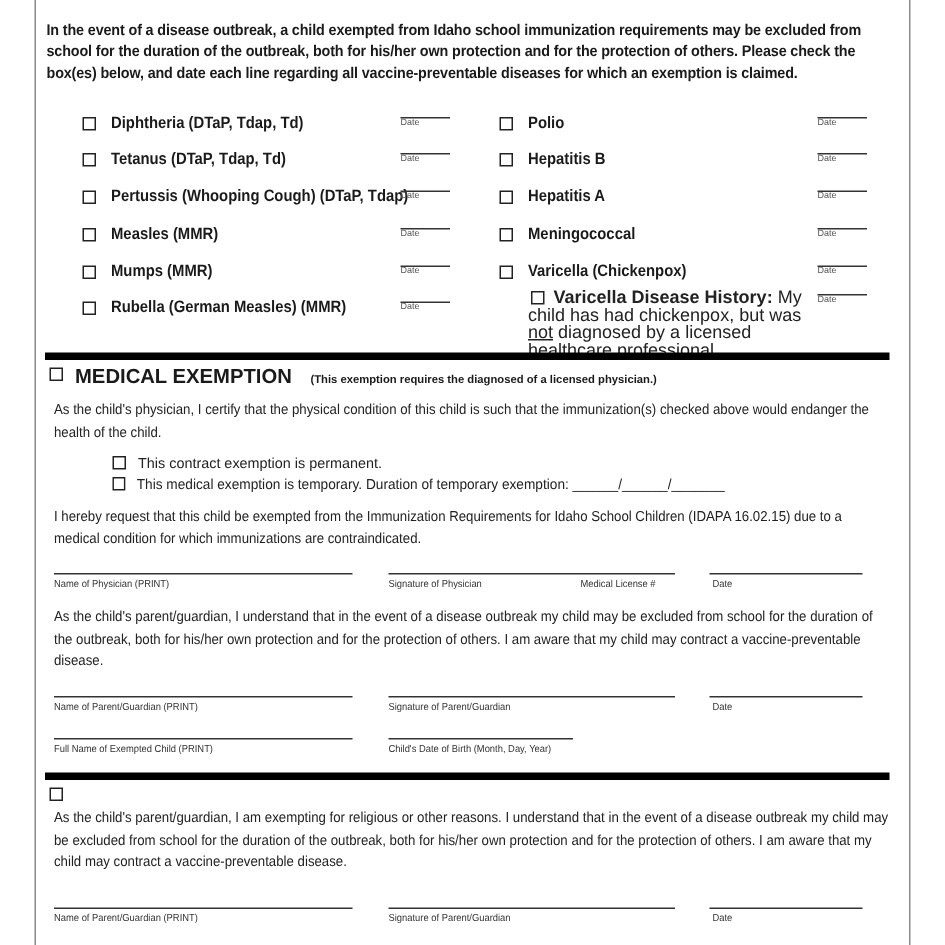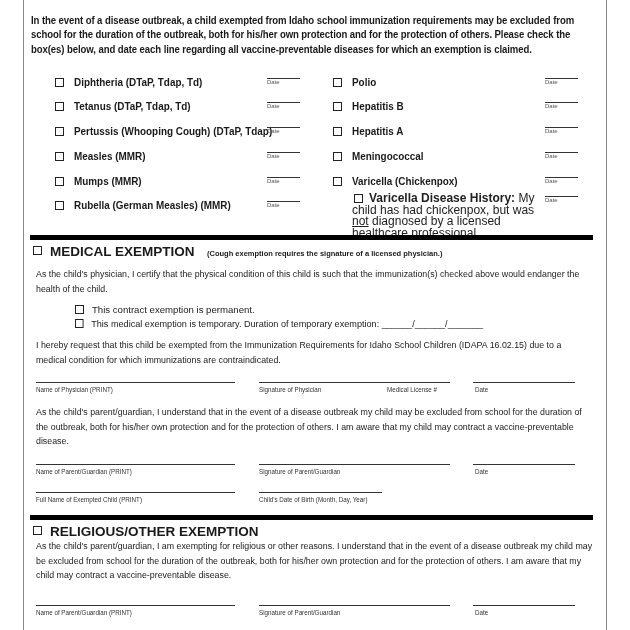--- a/index.html
+++ b/index.html
@@ -140,21 +140,21 @@
 </div>
 <div class="abs" style="left:545px; top:196px;">
   <div class="date-line"></div>
   <div class="date-cap">Date</div>
 </div>
 
 <div class="abs thick" style="top:235px;"></div>
 
 <div class="abs" style="left:33px; top:242px; white-space:nowrap;">
   <span class="cb" style="vertical-align:1px; margin-right:8px;"></span><span class="sec-title">MEDICAL EXEMPTION</span>
-  <span class="sec-note" style="margin-left:8px;">(Cough exemption requires the signature of a licensed physician.)</span>
+  <span class="sec-note" style="margin-left:8px;">(This exemption requires the diagnosed of a licensed physician.)</span>
 </div>
 
 <div class="abs para" style="left:36px; top:267px; width:600px;">As the child's physician, I certify that the physical condition of this child is such that the immunization(s) checked above would endanger the health of the child.</div>
 
 <div class="abs" style="left:75px; top:304px; font-size:9.6px; color:#222; white-space:nowrap;">
   <span class="cb" style="vertical-align:-1px; margin-right:8px;"></span><span>This contract exemption is permanent.</span>
 </div>
 <div class="abs" style="left:75px; top:318px; font-size:9.6px; color:#222; white-space:nowrap; transform:scaleX(0.95); transform-origin:left top;">
   <span class="cb" style="vertical-align:-1px; margin-right:8px;"></span><span>This medical exemption is temporary.  Duration of temporary exemption: ______/______/_______</span>
 </div>
@@ -179,21 +179,21 @@
 <div class="abs sig-cap" style="left:475px; top:468px;">Date</div>
 
 <div class="abs sig-line" style="left:36px; top:492px; width:199px;"></div>
 <div class="abs sig-line" style="left:259px; top:492px; width:123px;"></div>
 <div class="abs sig-cap" style="left:36px; top:496px;">Full Name of Exempted Child (PRINT)</div>
 <div class="abs sig-cap" style="left:259px; top:496px;">Child's Date of Birth (Month, Day, Year)</div>
 
 <div class="abs thick" style="top:515px;"></div>
 
 <div class="abs" style="left:33px; top:522px; white-space:nowrap;">
-  <span class="cb" style="vertical-align:1px; margin-right:8px;"></span><span class="sec-title">RELIGIOUS/OTHER EXEMPTION</span>
+  <span class="cb" style="vertical-align:1px; margin-right:8px;"></span>
 </div>
 
 <div class="abs para" style="left:36px; top:539px; width:610px;">As the child's parent/guardian, I am exempting for religious or other reasons. I understand that in the event of a disease outbreak my child may be excluded from school for the duration of the outbreak, both for his/her own protection and for the protection of others. I am aware that my child may contract a vaccine-preventable disease.</div>
 
 <div class="abs sig-line" style="left:36px; top:605px; width:199px;"></div>
 <div class="abs sig-line" style="left:259px; top:605px; width:191px;"></div>
 <div class="abs sig-line" style="left:473px; top:605px; width:102px;"></div>
 <div class="abs sig-cap" style="left:36px; top:609px;">Name of Parent/Guardian (PRINT)</div>
 <div class="abs sig-cap" style="left:259px; top:609px;">Signature of Parent/Guardian</div>
 <div class="abs sig-cap" style="left:475px; top:609px;">Date</div>

